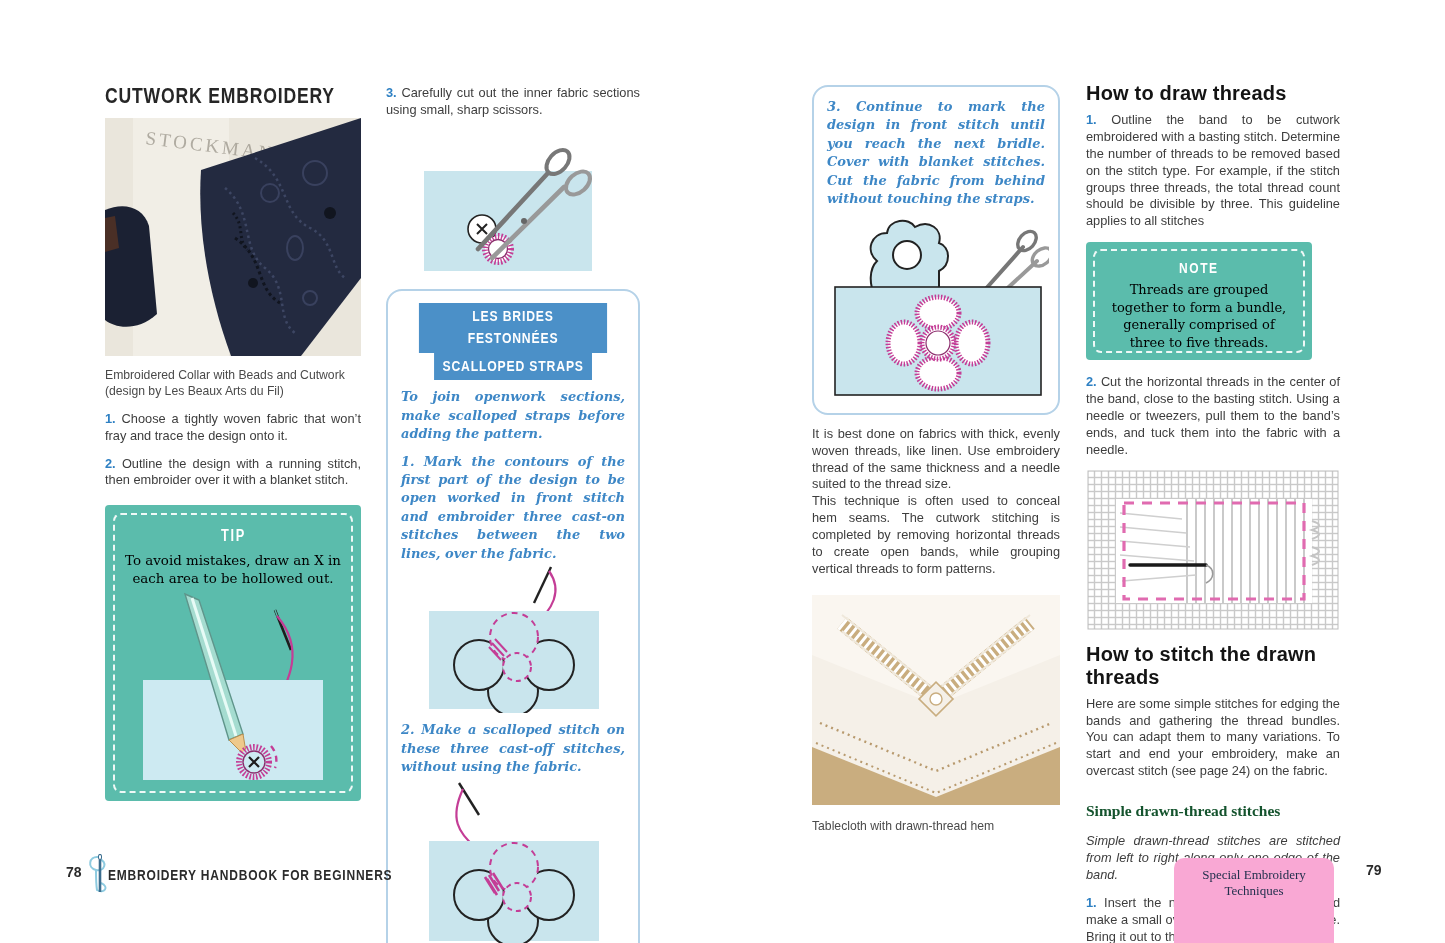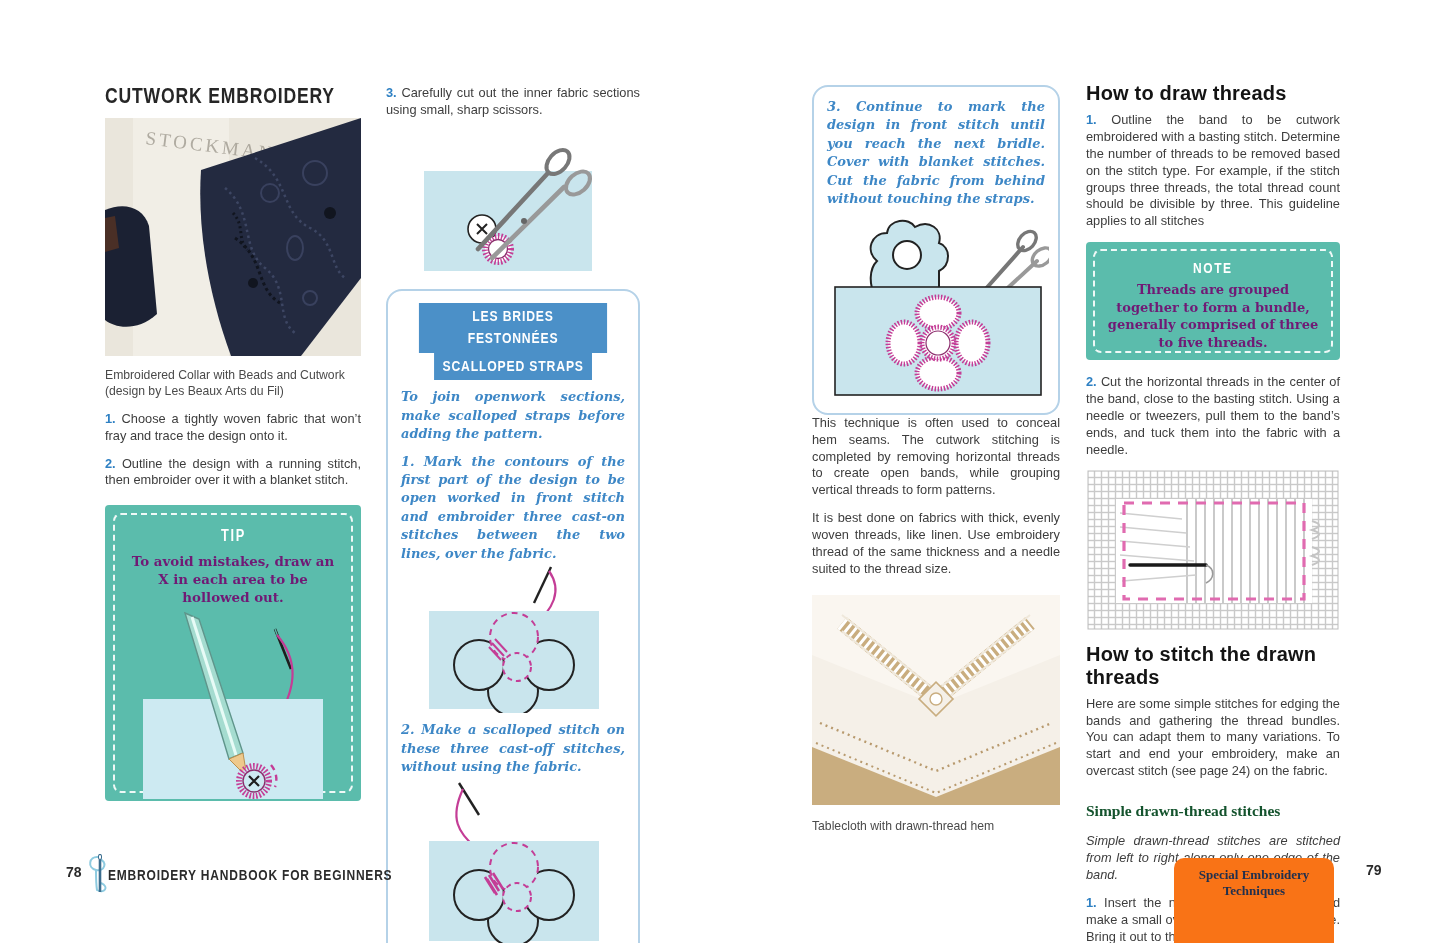--- a/index.html
+++ b/index.html
@@ -25,37 +25,37 @@
     color:#3d87c6; font-size:13px; line-height:1.42; text-align:justify;
   }
   .round-box { border:2px solid #b5d2e8; border-radius:16px; background:#fff; }
   .teal-box { background:#5bbcac; border-radius:4px; }
   .dashed-inner {
     border:2px dashed rgba(255,255,255,.9); border-radius:8px;
     height:100%; width:100%; padding:12px 10px; text-align:center;
   }
   .box-title { font-size:16px; color:#fff; letter-spacing:2px; }
   .box-body {
-    font-family:"DejaVu Serif","Liberation Serif",serif; font-weight:700;
-    color:#701a75; font-size:13.4px; line-height:1.35; margin-top:7px;
+    font-family:"DejaVu Serif","Liberation Serif",serif; font-weight:400;
+    color:#000000; font-size:13.4px; line-height:1.35; margin-top:7px;
   }
   .blk-wrap { text-align:center; line-height:1.55; }
   .blk {
     display:inline-block; background:#4b90c8; color:#fff; font-weight:700;
     font-size:14.5px; letter-spacing:1px; padding:2px 10px 3px;
     transform:scaleX(.84); transform-origin:50% 50%;
   }
   .h-sub { font-size:20px; font-weight:700; color:#141414; letter-spacing:.2px; }
   .serif-sub { font-family:"Liberation Serif",serif; font-weight:700; font-size:15.5px; color:#14532d; }
   .footer-num { position:absolute; font-weight:700; font-size:14px; color:#2b2b2b; }
   .footer-brand { position:absolute; font-size:15px; }
   .tab {
     position:absolute; left:1174px; top:858px; width:160px; height:85px;
-    background:#f97316; border-radius:10px 10px 0 0; text-align:center; padding-top:9px;
-    font-family:"Liberation Serif",serif; font-weight:700; font-size:13px; color:#22304d;
+    background:#f9a8d4; border-radius:10px 10px 0 0; text-align:center; padding-top:9px;
+    font-family:"Liberation Serif",serif; font-weight:400; font-size:13px; color:#22304d;
   }
   svg { display:block; }
 </style>
 </head>
 <body>
 
 <div class="page">
 
   <div class="col" style="left:105px; top:85px; width:256px;">
     <h1 class="main"><span class="hd-condensed" style="font-size:22px;">CUTWORK EMBROIDERY</span></h1>
@@ -172,43 +172,43 @@
         <rect x="8" y="72" width="206" height="108" fill="#c9e5ed" stroke="#222" stroke-width="1.6"></rect>
         <ellipse cx="111" cy="98" rx="21" ry="16" fill="#fff" stroke="#c43d96" stroke-width="5" stroke-dasharray="1.5 1.6"></ellipse>
         <ellipse cx="111" cy="158" rx="21" ry="16" fill="#fff" stroke="#c43d96" stroke-width="5" stroke-dasharray="1.5 1.6"></ellipse>
         <ellipse cx="77" cy="128" rx="16" ry="21" fill="#fff" stroke="#c43d96" stroke-width="5" stroke-dasharray="1.5 1.6"></ellipse>
         <ellipse cx="145" cy="128" rx="16" ry="21" fill="#fff" stroke="#c43d96" stroke-width="5" stroke-dasharray="1.5 1.6"></ellipse>
         <circle cx="111" cy="128" r="16" fill="#fff" stroke="#c43d96" stroke-width="5" stroke-dasharray="1.5 1.6"></circle>
         <circle cx="111" cy="128" r="12" fill="#fff" stroke="#8c2d6d" stroke-width="1.2"></circle>
       </svg>
     </div>
 
+    <p class="body-text" style="margin-top:11px;">It is best done on fabrics with thick, evenly woven threads, like linen. Use embroidery thread of the same thickness and a needle suited to the thread size.</p>
     <p class="body-text">This technique is often used to conceal hem seams. The cutwork stitching is completed by removing horizontal threads to create open bands, while grouping vertical threads to form patterns.</p>
-    <p class="body-text" style="margin-top:11px;">It is best done on fabrics with thick, evenly woven threads, like linen. Use embroidery thread of the same thickness and a needle suited to the thread size.</p>
 
     <svg width="248" height="210" viewBox="0 0 248 210" style="margin-top:17px;">
       <rect width="248" height="210" fill="#c9ad7f"></rect>
       <polygon points="0,0 248,0 248,152 124,202 0,152" fill="#f5f0e8"></polygon>
       <polygon points="0,0 248,0 248,60 124,110 0,60" fill="#faf6f0"></polygon>
       <path d="M30,28 L124,104 L218,28" stroke="#c9ad7f" stroke-width="15" fill="none"></path>
       <path d="M30,28 L124,104 L218,28" stroke="#ffffff" stroke-width="15" fill="none" stroke-dasharray="3 3.4"></path>
       <path d="M30,20 L124,96 L218,20 M30,36 L124,112 L218,36" stroke="#efe8db" stroke-width="2" fill="none"></path>
       <rect x="112" y="92" width="24" height="24" transform="rotate(45 124 104)" fill="#f5f0e8" stroke="#c9ad7f" stroke-width="1.6"></rect>
       <circle cx="124" cy="104" r="6" fill="#ffffff" stroke="#c9ad7f" stroke-width="1.4"></circle>
       <path d="M8,128 L124,176 L240,128" stroke="#b89a6e" stroke-width="2.4" fill="none" stroke-dasharray="2 4"></path>
       <path d="M4,148 L124,198 L244,148" stroke="#b89a6e" stroke-width="2" fill="none" stroke-dasharray="2 4"></path>
     </svg>
     <p class="caption" style="margin-top:14px;">Tablecloth with drawn-thread hem</p>
   </div>
 
   <div class="col" style="left:1086px; top:82px; width:254px;">
     <div class="h-sub">How to draw threads</div>
     <p class="body-text" style="margin-top:7px;"><span class="num">1.</span> <span>Outline the band to be cutwork embroidered with a basting stitch. Determine the number of threads to be removed based on the stitch type. For example, if the stitch groups three threads, the total thread count should be divisible by three. This guideline applies to all stitches</span></p>
 
-    <div class="teal-box" style="margin-top:12px; width:254px; height:118px; padding:7px;">
+    <div class="teal-box" style="margin-top:12px; width:226px; height:118px; padding:7px;">
       <div class="dashed-inner" style="padding:8px 12px;">
         <span class="hd-condensed center box-title" style="font-size:15px;">NOTE</span>
         <div class="box-body" style="margin-top:4px; font-size:13px;">Threads are grouped together to form a bundle, generally comprised of three to five threads.</div>
       </div>
     </div>
 
     <p class="body-text" style="margin-top:14px;"><span class="num">2.</span> <span>Cut the horizontal threads in the center of the band, close to the basting stitch. Using a needle or tweezers, pull them to the band’s ends, and tuck them into the fabric with a needle.</span></p>
 
     <svg width="254" height="162" viewBox="0 0 254 162" style="margin-top:10px;">
       <defs>

